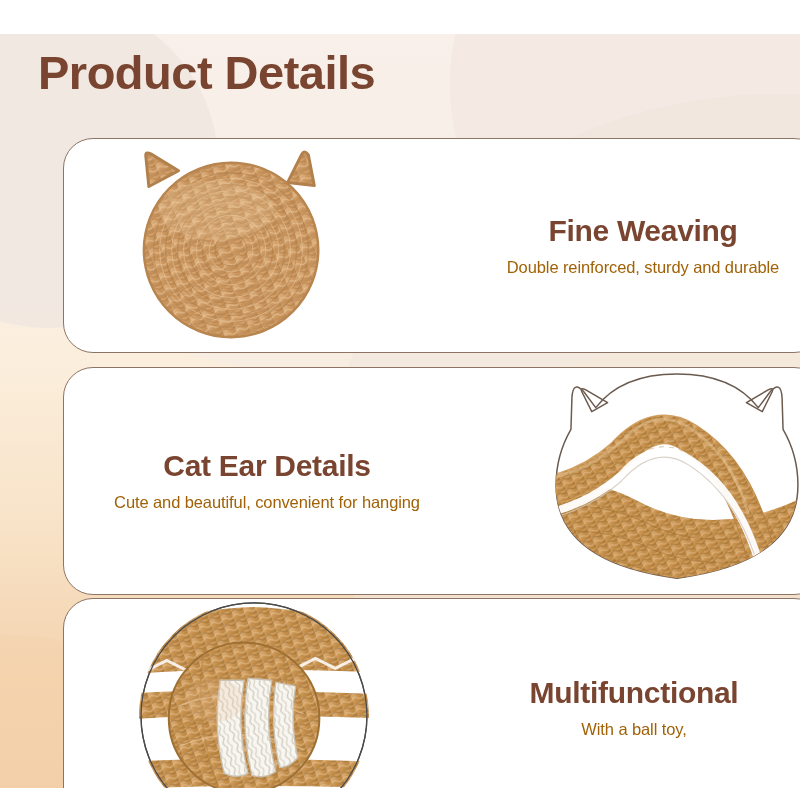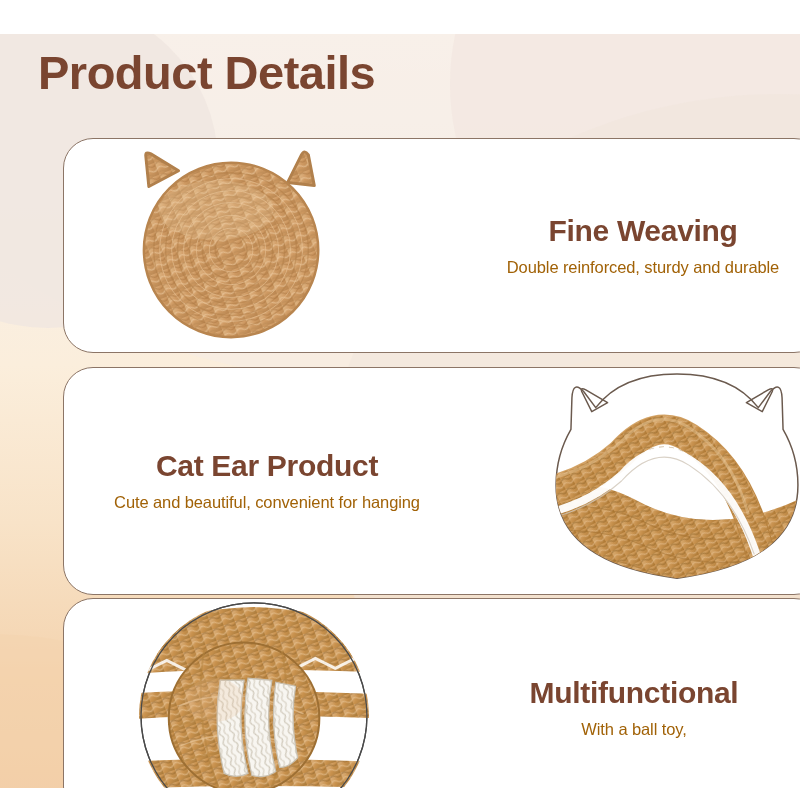--- a/index.html
+++ b/index.html
@@ -205,21 +205,21 @@
         </div>
       </div>
 
     </div>
   </div>
 
   <div class="card" id="card-1">
     <div class="card-inner">
 
       <div class="card-text">
-        <div class="card-heading">Cat Ear Product</div>
+        <div class="card-heading">Cat Ear Details</div>
         <div class="card-sub">
           <span class="sub-line">Cute and beautiful, convenient for hanging</span>
         </div>
       </div>
 
       <div class="card-art">
         <svg viewBox="0 0 280 228" preserveAspectRatio="xMidYMid meet" aria-hidden="true">
           <defs>
             <linearGradient id="ropeG2" x1="0" y1="0" x2="1" y2="1">
               <stop offset="0%" stop-color="#ddb27a"></stop>

